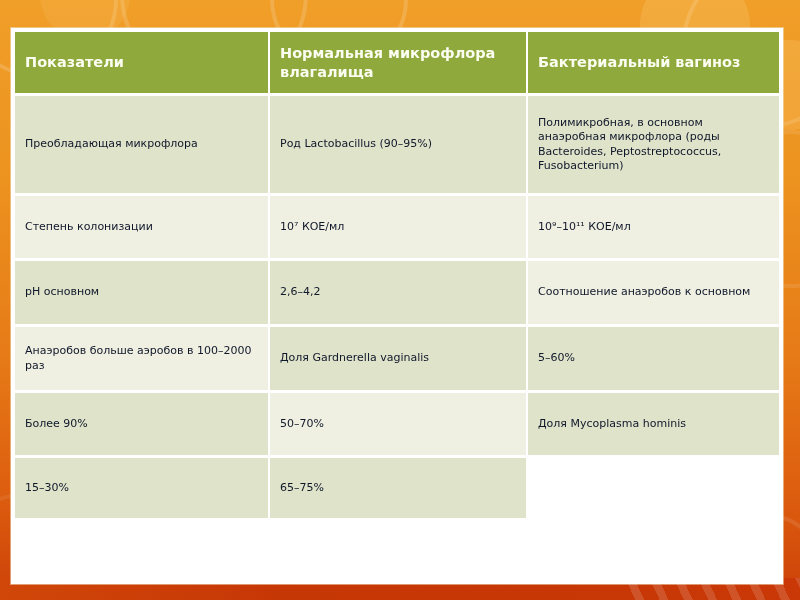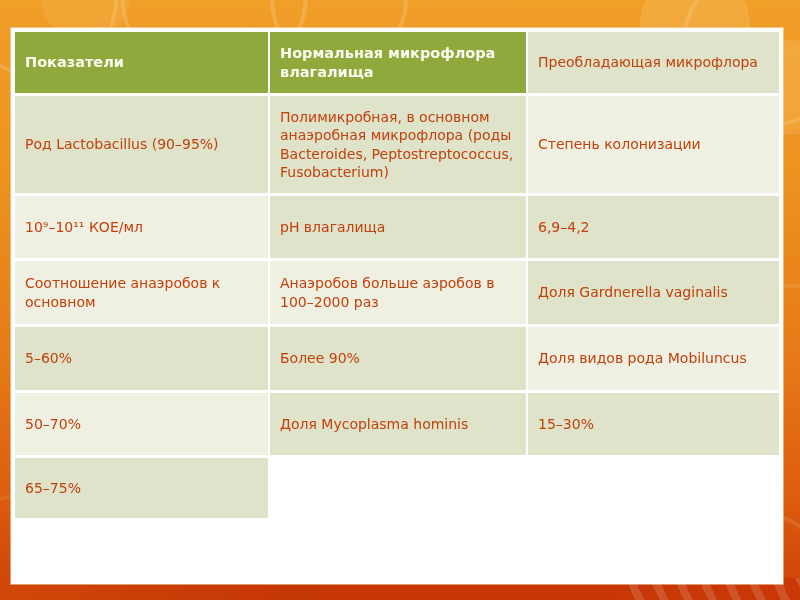--- a/index.html
+++ b/index.html
@@ -60,23 +60,23 @@
     grid-template-rows: 61px 97px 62px 63px 63px 62px 60px 59px;
     column-gap: 2px; row-gap: 3px;
     background: #FFFFFF;
     padding: 4px;
     box-shadow: 0 0 0 1px rgba(240,230,200,0.55);
   }
   .cell {
     display: flex;
     align-items: center;
     padding: 4px 11px 4px 10px;
-    font-size: 14px;
+    font-size: 11px;
     line-height: 1.3;
-    color: #c2410c;
+    color: #0f172a;
     overflow: hidden;
   }
   .cell.h {
     background: #8FA93C;
     color: #FBFDF0;
     font-weight: bold;
     font-size: 14.5px;
     line-height: 1.28;
   }
   .cell.odd  { background: #DFE3CA; }
@@ -99,39 +99,40 @@
   <div class="blob b3"></div>
 
   <div class="bottom-band">
     <div class="streaks"></div>
   </div>
 
   <div class="table-wrap">
 
     <div class="cell h">Показатели</div>
     <div class="cell h">Нормальная микрофлора влагалища</div>
+    <div class="cell h">Бактериальный вагиноз</div>
 
     <div class="cell odd">Преобладающая микрофлора</div>
     <div class="cell odd">Род Lactobacillus (90–95%)</div>
     <div class="cell odd">Полимикробная, в основном анаэробная микрофлора (роды Bacteroides, Peptostreptococcus, Fusobacterium)</div>
 
     <div class="cell even">Степень колонизации</div>
+    <div class="cell even">10⁷ КОЕ/мл</div>
     <div class="cell even">10⁹–10¹¹ КОЕ/мл</div>
 
-    <div class="cell odd">pH влагалища</div>
-    <div class="cell odd">6,9–4,2</div>
+    <div class="cell odd">pH основном</div>
+    <div class="cell odd">2,6–4,2</div>
 
     <div class="cell even">Соотношение анаэробов к основном</div>
     <div class="cell even">Анаэробов больше аэробов в 100–2000 раз</div>
 
     <div class="cell odd">Доля Gardnerella vaginalis</div>
     <div class="cell odd">5–60%</div>
     <div class="cell odd">Более 90%</div>
 
-    <div class="cell even">Доля видов рода Mobiluncus</div>
     <div class="cell even">50–70%</div>
 
     <div class="cell odd">Доля Mycoplasma hominis</div>
     <div class="cell odd">15–30%</div>
     <div class="cell odd">65–75%</div>
   </div>
 
 </div>
 
 </body></html>

